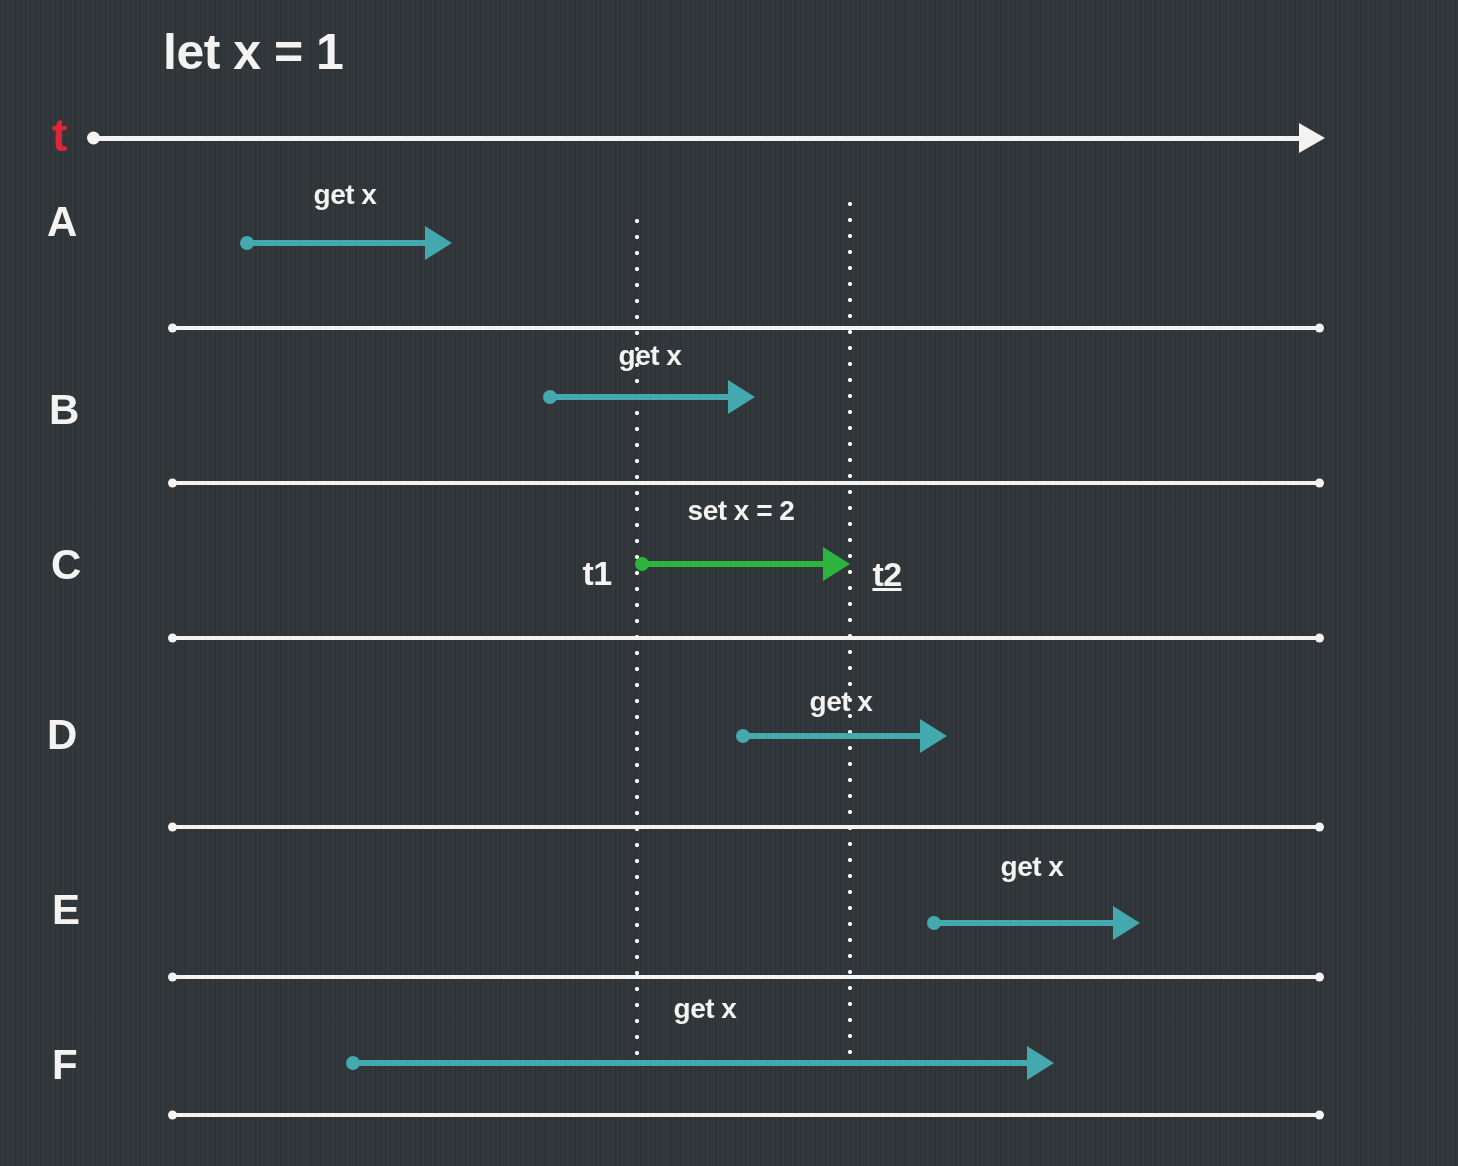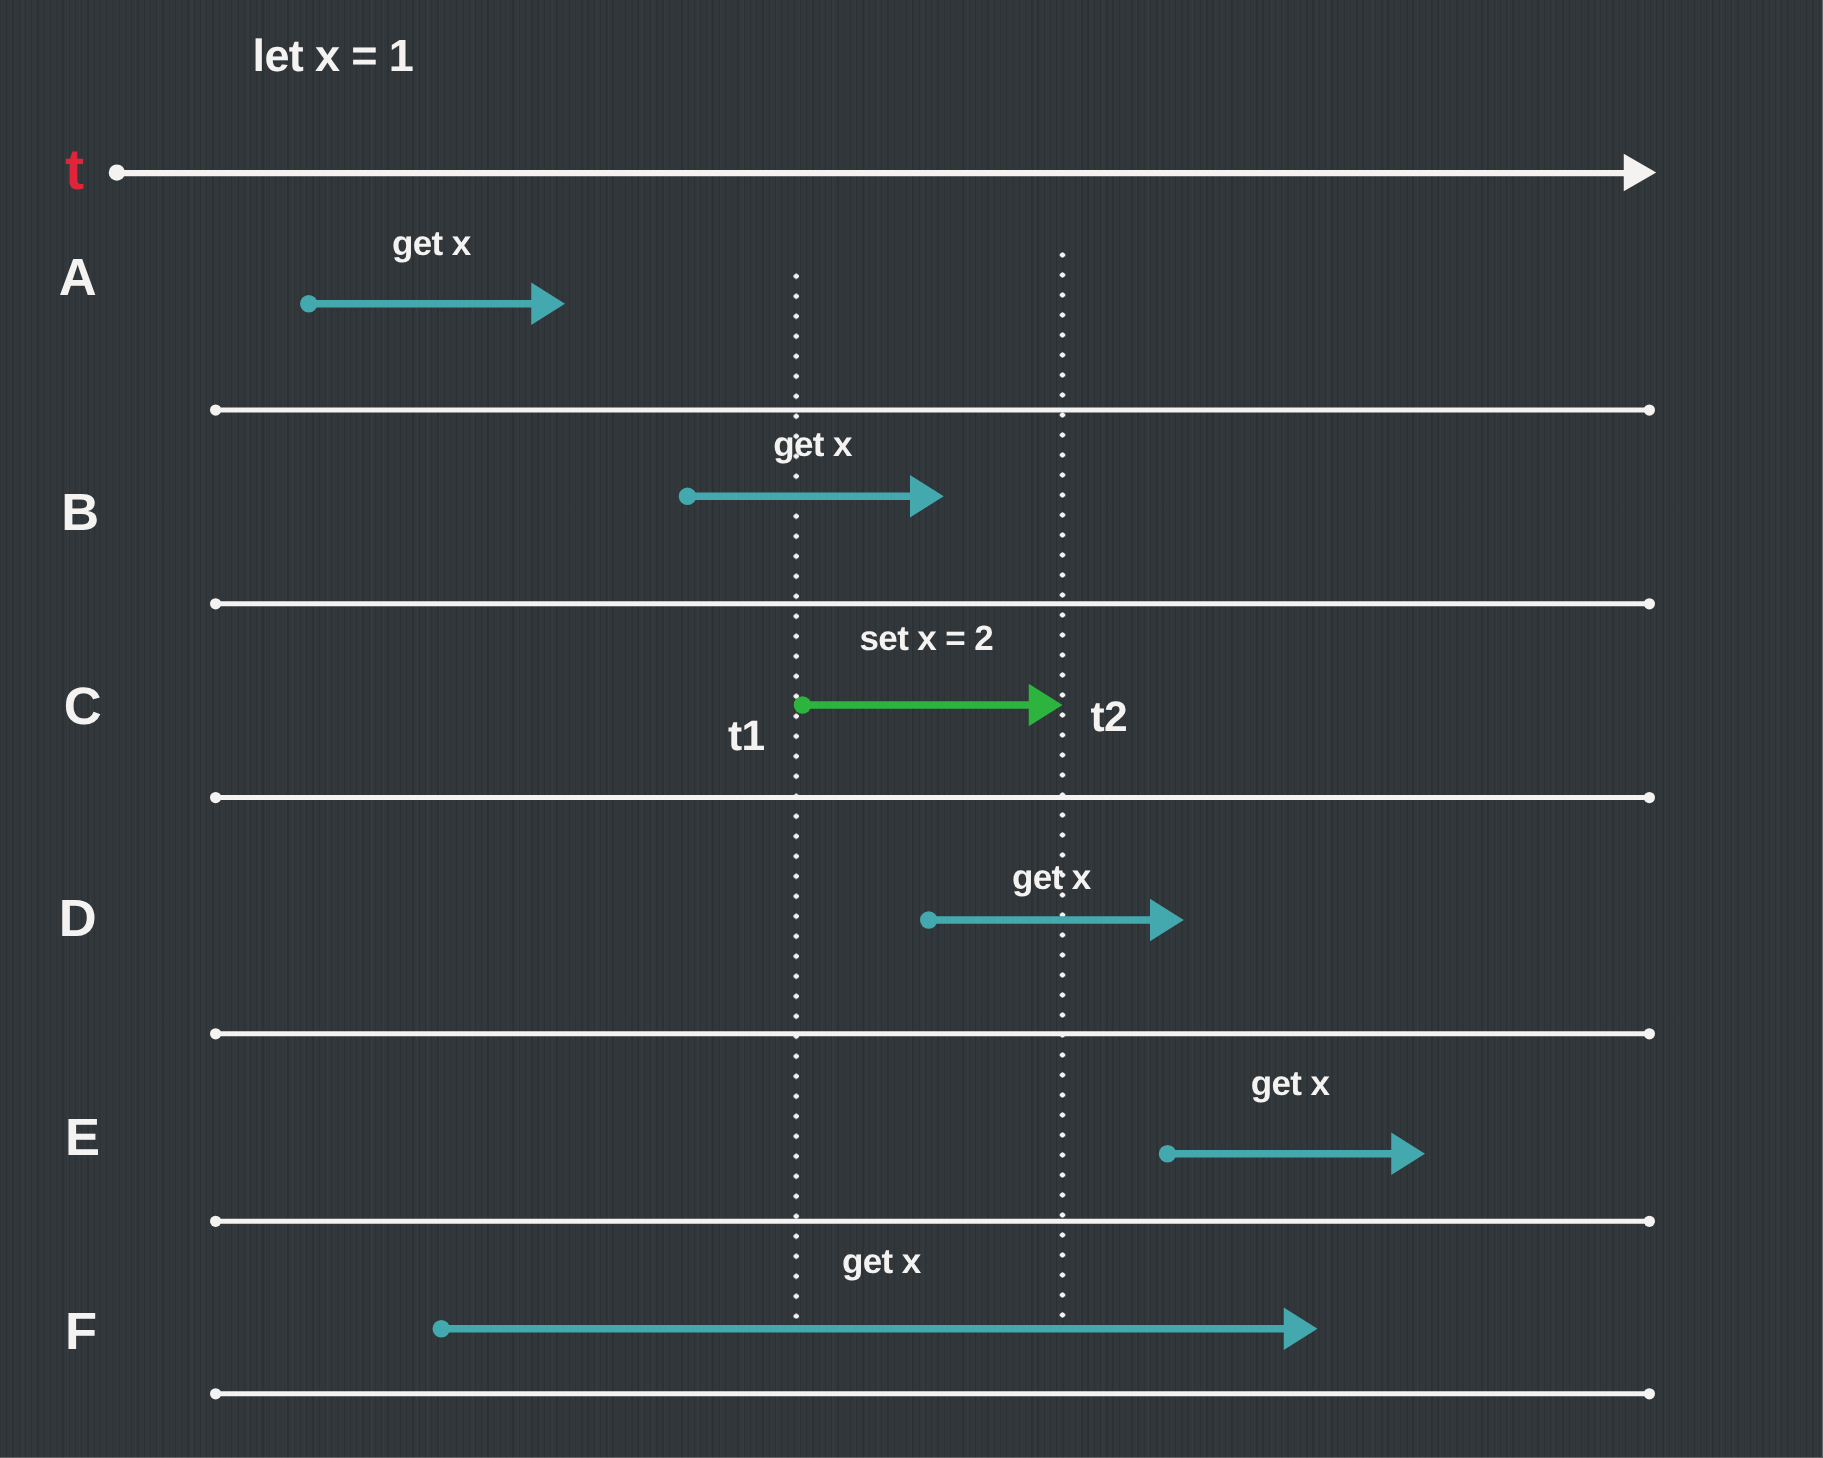--- a/index.html
+++ b/index.html
@@ -16,21 +16,21 @@
       repeating-linear-gradient(90deg, rgba(255,255,255,0.015) 0px, rgba(255,255,255,0.015) 1px, rgba(0,0,0,0) 1px, rgba(0,0,0,0) 9px);
   }
   .txt{
     position:absolute;
     color:var(--line,#f4f3f1);
     font-weight:700;
     letter-spacing:-0.5px;
     white-space:nowrap;
     line-height:1;
   }
-  .title{left:163px;top:27px;font-size:36px;margin-left:39px;}
+  .title{left:163px;top:27px;font-size:50px;}
   .lane-letter{font-size:42px;}
   .t-label{left:52px;top:112px;font-size:46px;color:var(--red,#e0243a);}
   .op-label{font-size:28px;transform:translateX(-50%);}
   .marker-label{font-size:34px;transform:translateX(-50%);}
 
   
   .sep{
     position:absolute;left:170px;width:1152px;height:4px;
     border-radius:2px;background:var(--line,#f4f3f1);
   }
@@ -103,22 +103,22 @@
   <div class="txt lane-letter" style="left:49px;top:389px;">B</div>
   <div class="txt op-label" style="left:650px;top:342px;">get x</div>
   <div class="arrow teal" style="left:546px;top:397px;width:209px;">
     <div class="shaft"></div>
     <div class="head"></div>
   </div>
   <div class="sep" style="top:481px;"></div>
 
   <div class="txt lane-letter" style="left:51px;top:544px;">C</div>
   <div class="txt op-label" style="left:741px;top:497px;">set x = 2</div>
-  <div class="txt marker-label" style="left:597px;top:572px;">t1</div>
-  <div class="txt marker-label" style="left:887px;top:557px;">t2</div>
+  <div class="txt marker-label" style="left:597px;top:556px;">t1</div>
+  <div class="txt marker-label" style="left:887px;top:557px;text-decoration:underline;">t2</div>
   <div class="arrow green" style="left:638px;top:564px;width:212px;">
     <div class="shaft"></div>
     <div class="head"></div>
   </div>
   <div class="sep" style="top:636px;"></div>
 
   <div class="txt lane-letter" style="left:47px;top:714px;">D</div>
   <div class="txt op-label" style="left:841px;top:688px;">get x</div>
   <div class="arrow teal" style="left:739px;top:736px;width:208px;">
     <div class="shaft"></div>

